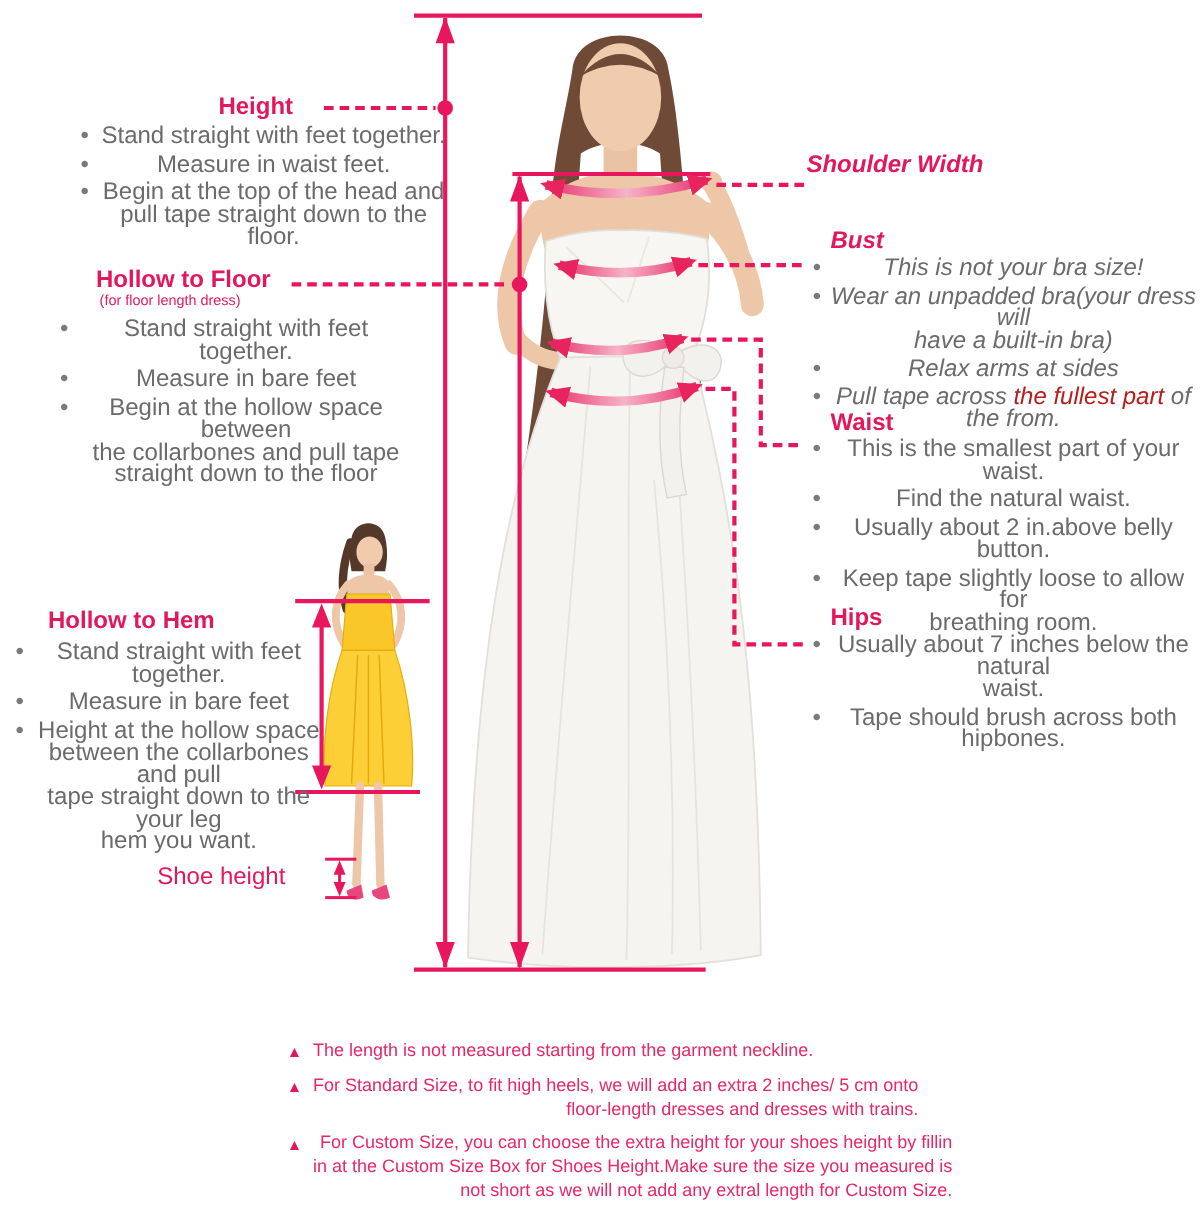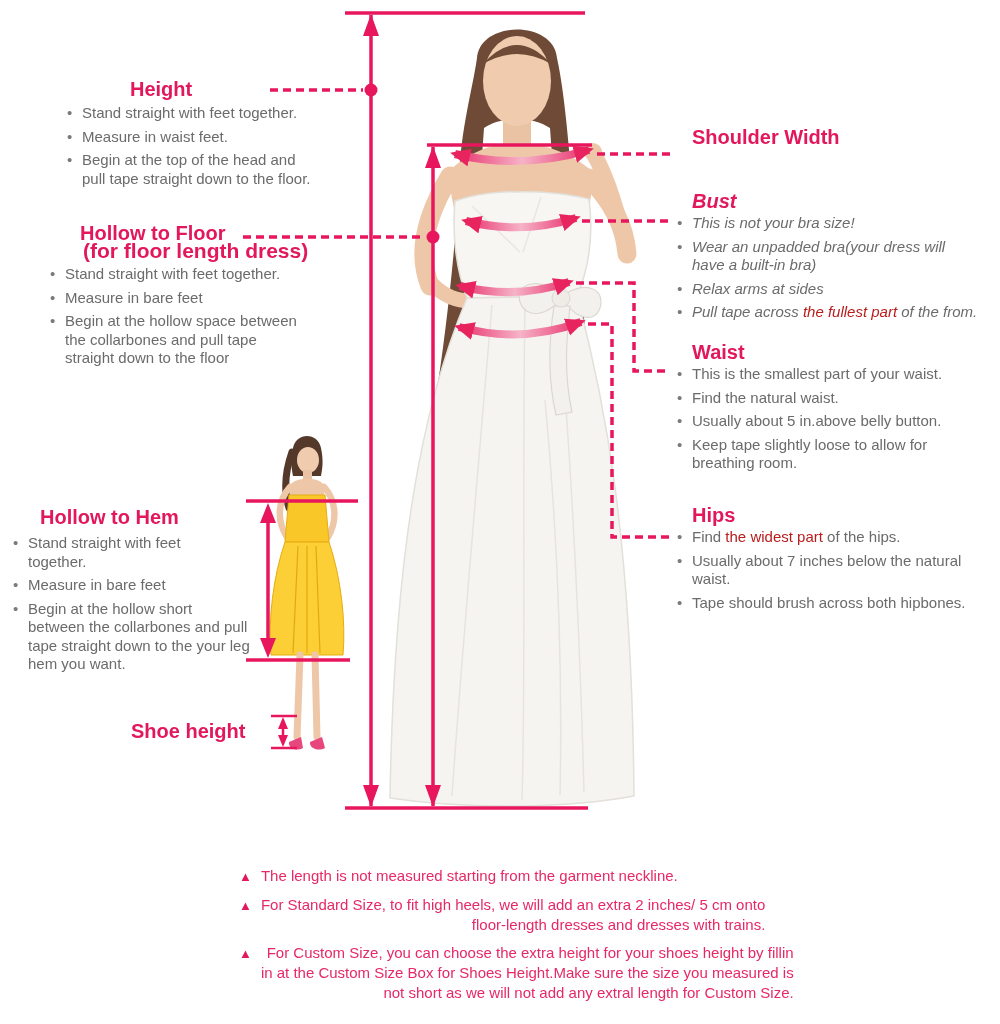--- a/index.html
+++ b/index.html
@@ -5,27 +5,27 @@
   html,body { margin:0; padding:0; background:#fff; }
   .canvas {
     position:relative; width:1000px; height:1024px; background:#ffffff;
     font-family:"Liberation Sans", sans-serif; overflow:hidden;
   }
   .gfx { position:absolute; left:0; top:0; z-index:1; }
   .sec { position:absolute; z-index:2; }
   .sec-title {
     font-size:20px; font-weight:bold; color:#e2175c; margin:0 0 4px 0; line-height:22px;
   }
-  .sec-sub { font-size:21px; font-weight:bold; color:#e2175c; margin:-2px 0 6px 0; line-height:17px; }
-  .bullets { list-style:none; margin:0; padding:0; color:#6b6b6b; font-size:15px; line-height:18.5px; }
+  .sec-sub { font-size:12px; font-weight:normal; color:#e2175c; margin:-2px 0 6px 0; line-height:17px; }
+  .bullets { list-style:none; margin:0; padding:0; color:#6b6b6b; font-size:20px; line-height:18.5px;text-align:center; }
   .bullets li { position:relative; padding-left:20px; margin-bottom:5px; }
   .bullets li::before { content:"\2022"; position:absolute; left:5px; top:0; color:#7a7a7a; }
   .txt { white-space:pre-line; }
   .hl { color:#b91c1c; }
-  .shoe-label { font-size:20px; font-weight:bold; color:#e2175c; }
+  .shoe-label { font-size:20px; font-weight:normal; color:#e2175c; }
   .note { display:flex; gap:9px; color:#e72866; font-size:15px; line-height:20px; margin-bottom:8px; }
   .note .tri { font-size:13px; line-height:21px; color:#e2175c; }
   .note-text { white-space:pre-line;text-align:right; }
 </style>
 </head>
 <body>
 
 <div class="canvas">
 
   <svg class="gfx" width="1000" height="1024" viewBox="0 0 1000 1024">
@@ -117,21 +117,21 @@
 
     <g stroke="url(#tapeGrad)" stroke-width="8" fill="none" marker-start="url(#arrowhead)" marker-end="url(#arrowhead)">
       <path d="M455,154 Q520,170 589,150"></path>
       <path d="M466,221 Q522,235 576,218"></path>
       <path d="M460,286 Q515,300 569,282"></path>
       <path d="M459,327 Q520,344 581,322"></path>
     </g>
   </svg>
 
   <div class="sec" id="sec-height" style="left:62px; top:78px; width:312px;">
-    <h2 class="sec-title" style="margin-left:68px;">Height</h2>
+    <h2 class="sec-title" style="margin-left:120px;">Height</h2>
     <ul class="bullets">
       <li><span class="txt">Stand straight with feet together.</span></li>
       <li><span class="txt">Measure in waist feet.</span></li>
       <li><span class="txt">Begin at the top of the head and
 pull tape straight down to the floor.</span></li>
     </ul>
   </div>
 
   <div class="sec" id="sec-h2f" style="left:45px; top:222px; width:300px;">
     <h2 class="sec-title" style="margin-left:35px; margin-bottom:0;">Hollow to Floor</h2>
@@ -144,59 +144,58 @@
 straight down to the floor</span></li>
     </ul>
   </div>
 
   <div class="sec" id="sec-hth" style="left:8px; top:506px; width:262px;">
     <h2 class="sec-title" style="margin-left:32px; margin-bottom:6px;">Hollow to Hem</h2>
     <ul class="bullets">
       <li><span class="txt">Stand straight with feet
 together.</span></li>
       <li><span class="txt">Measure in bare feet</span></li>
-      <li><span class="txt">Begin at the hollow short
+      <li><span class="txt">Height at the hollow space
 between the collarbones and pull
 tape straight down to the your leg
 hem  you want.</span></li>
     </ul>
   </div>
 
   <div class="sec shoe-label" style="left:131px; top:720px;">Shoe height</div>
 
   <div class="sec" id="sec-shoulder" style="left:672px; top:126px; width:325px;">
-    <h2 class="sec-title" style="margin-left:20px; margin-bottom:2px;">Shoulder Width</h2>
+    <h2 class="sec-title" style="margin-bottom:2px;font-style:italic;">Shoulder Width</h2>
   </div>
 
   <div class="sec" id="sec-bust" style="left:672px; top:190px; width:325px;font-style:italic;">
     <h2 class="sec-title" style="margin-left:20px; margin-bottom:2px;">Bust</h2>
     <ul class="bullets">
       <li><span class="txt">This is not your bra size!</span></li>
       <li><span class="txt">Wear an unpadded bra(your dress will
 have a built-in bra)</span></li>
       <li><span class="txt">Relax arms at sides</span></li>
       <li><span class="txt">Pull tape across </span><span class="hl">the fullest part</span><span class="txt"> of the from.</span></li>
     </ul>
   </div>
 
   <div class="sec" id="sec-waist" style="left:672px; top:341px; width:325px;">
     <h2 class="sec-title" style="margin-left:20px; margin-bottom:2px;">Waist</h2>
     <ul class="bullets">
       <li><span class="txt">This is the smallest part of your waist.</span></li>
       <li><span class="txt">Find the natural waist.</span></li>
-      <li><span class="txt">Usually about 5 in.above belly button.</span></li>
+      <li><span class="txt">Usually about 2 in.above belly button.</span></li>
       <li><span class="txt">Keep tape slightly loose to allow for
 breathing room.</span></li>
     </ul>
   </div>
 
   <div class="sec" id="sec-hips" style="left:672px; top:504px; width:325px;">
     <h2 class="sec-title" style="margin-left:20px; margin-bottom:2px;">Hips</h2>
     <ul class="bullets">
-      <li><span class="txt">Find </span><span class="hl">the widest part</span><span class="txt"> of the hips.</span></li>
       <li><span class="txt">Usually about 7 inches below the natural
 waist.</span></li>
       <li><span class="txt">Tape should brush across both hipbones.</span></li>
     </ul>
   </div>
 
   <div class="sec" id="notes" style="left:239px; top:866px; width:625px;">
     <div class="note">
       <span class="tri">▲</span>
       <span class="note-text">The length is not measured starting from the garment neckline.</span>

